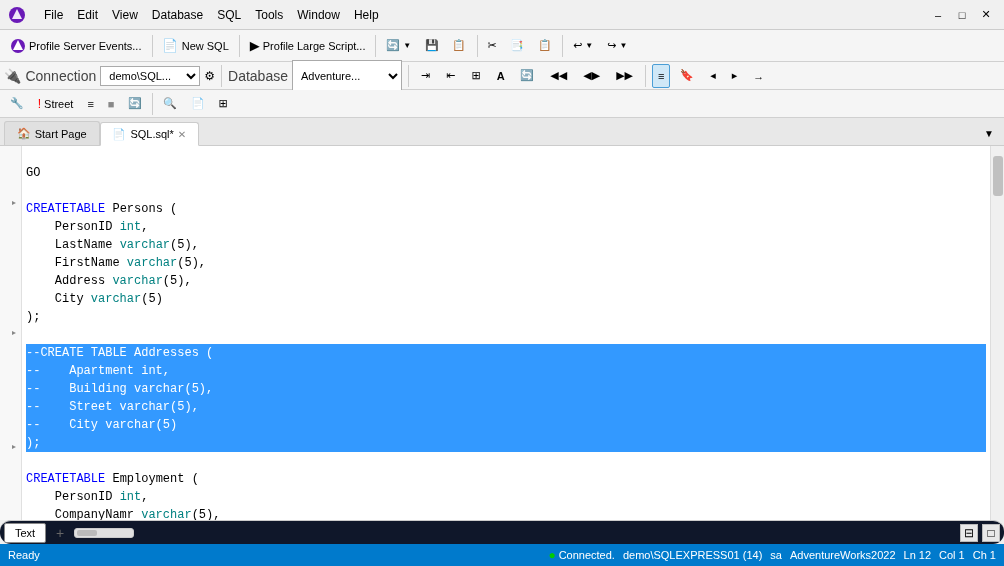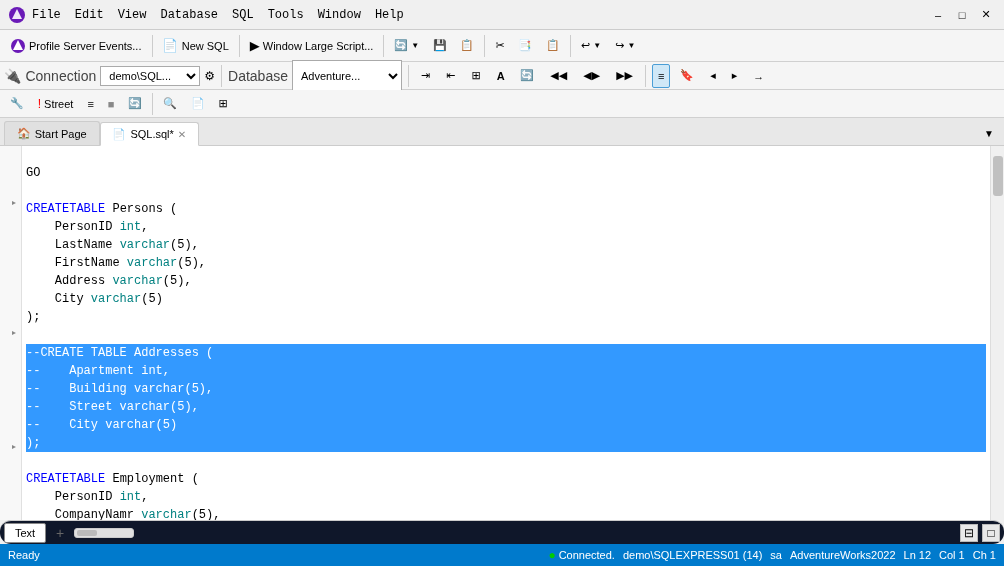--- a/index.html
+++ b/index.html
@@ -20,22 +20,21 @@
       background: #f0f0f0;
       display: flex;
       align-items: center;
       justify-content: space-between;
       padding: 0 8px;
       border-bottom: 1px solid #ccc;
     }
     .title-bar-left {
       display: flex;
       align-items: center;
-      gap: 0;
-      font-family: Liberation Mono, monospace;
+      gap: 12px;
     }
     .menu-bar {
       display: flex;
       gap: 2px;
     }
     .menu-item {
       padding: 2px 6px;
       cursor: pointer;
       font-size: 12px;
     }
@@ -378,21 +377,21 @@
   <div class="toolbar-sep"></div>
 
   <div class="toolbar-btn">
     <span style="font-size:13px;">📄</span>
     <span>New SQL</span>
   </div>
   <div class="toolbar-sep"></div>
 
   <div class="toolbar-btn">
     <span style="font-size:13px;">▶</span>
-    <span>Window Large Script...</span>
+    <span>Profile Large Script...</span>
   </div>
   <div class="toolbar-sep"></div>
 
   <div class="toolbar-btn">
     <span>🔄</span>
     <span class="dropdown-arrow">▼</span>
   </div>
   <div class="toolbar-btn">
     <span>💾</span>
   </div>

